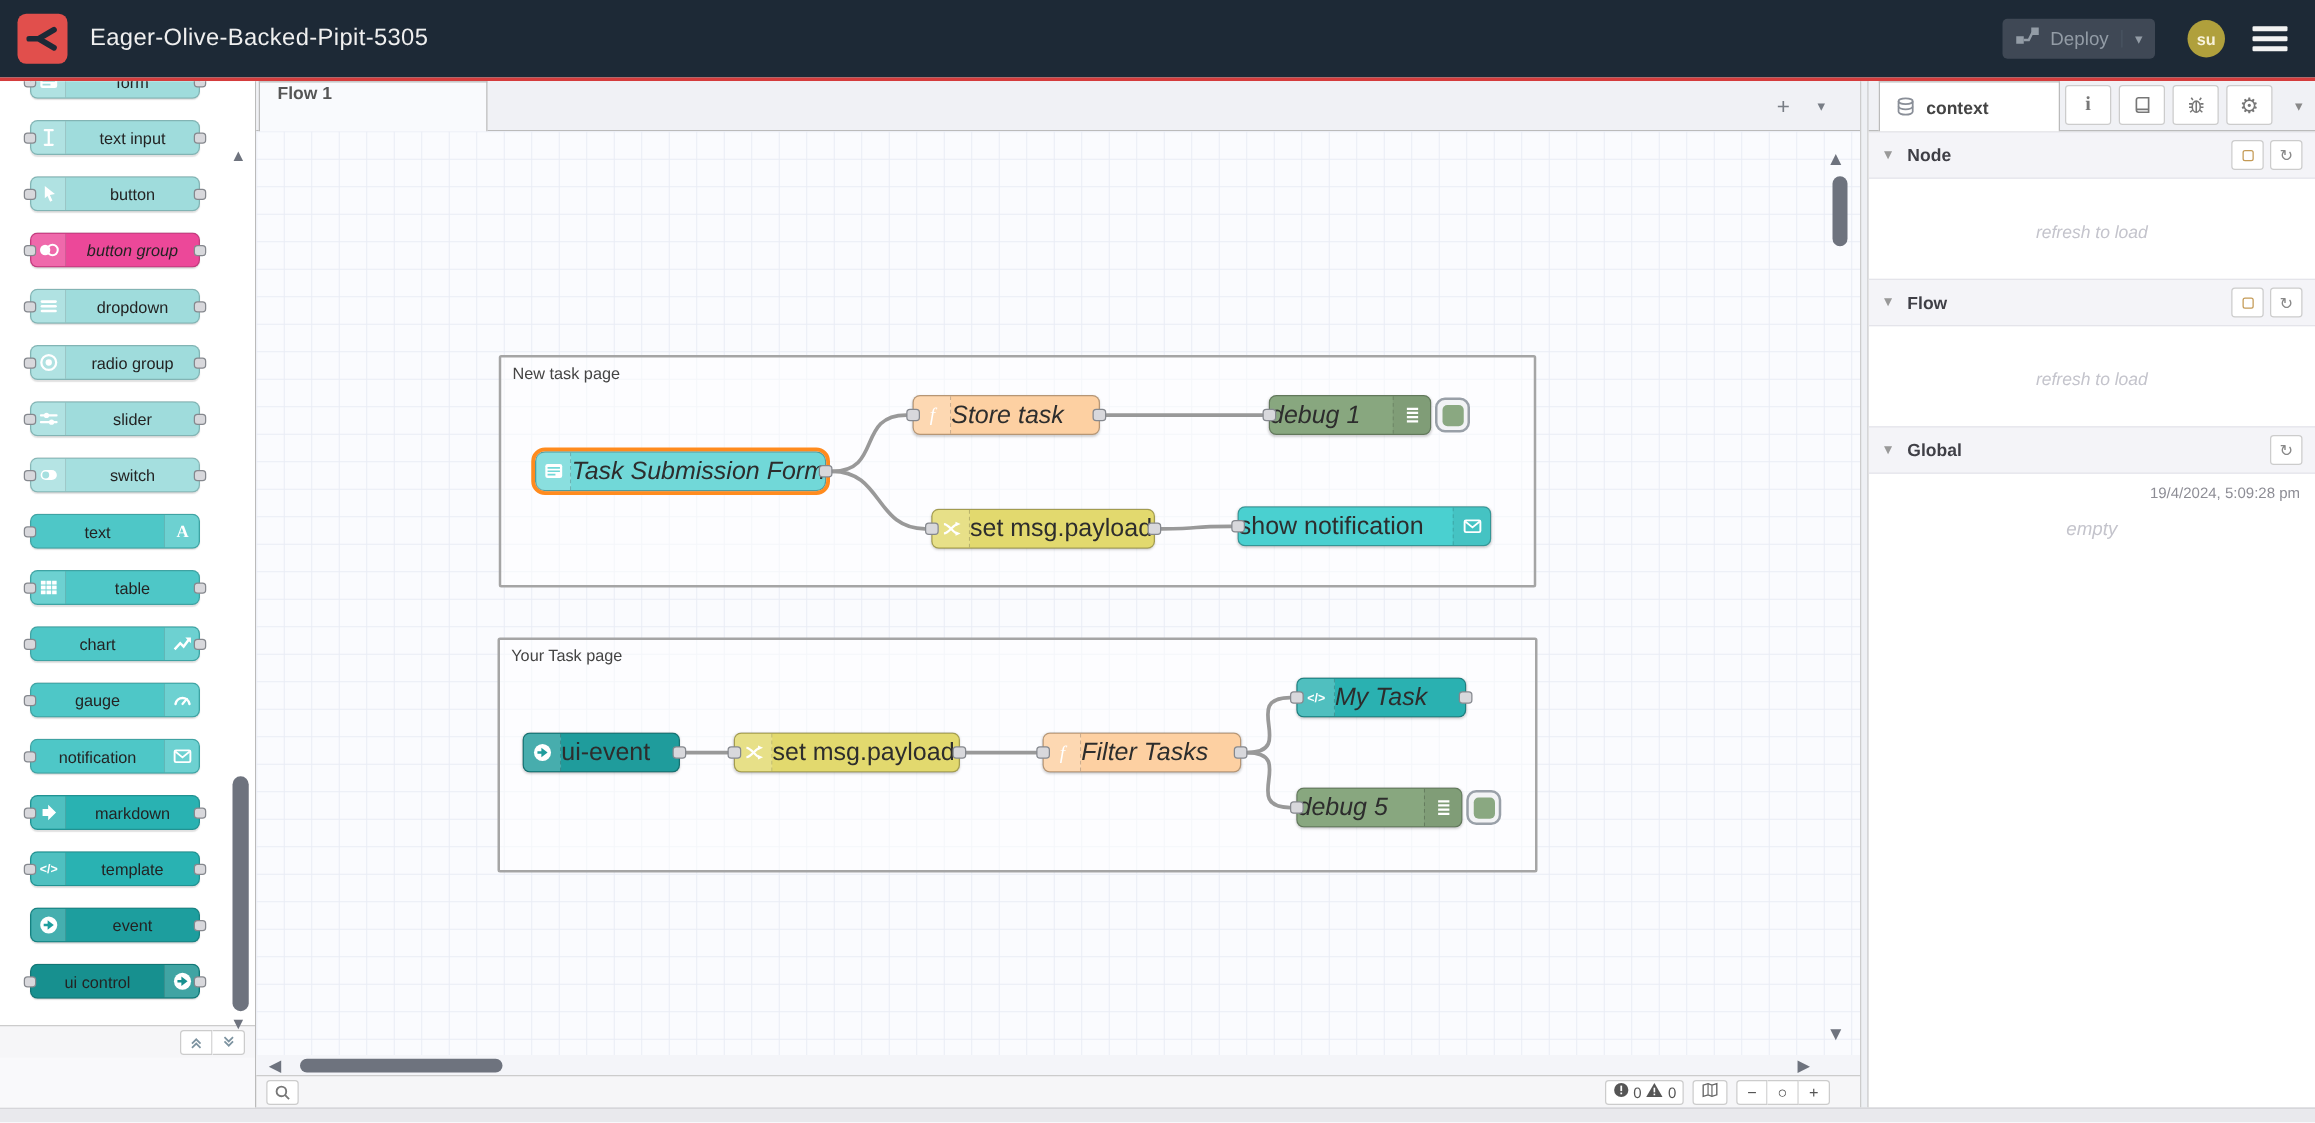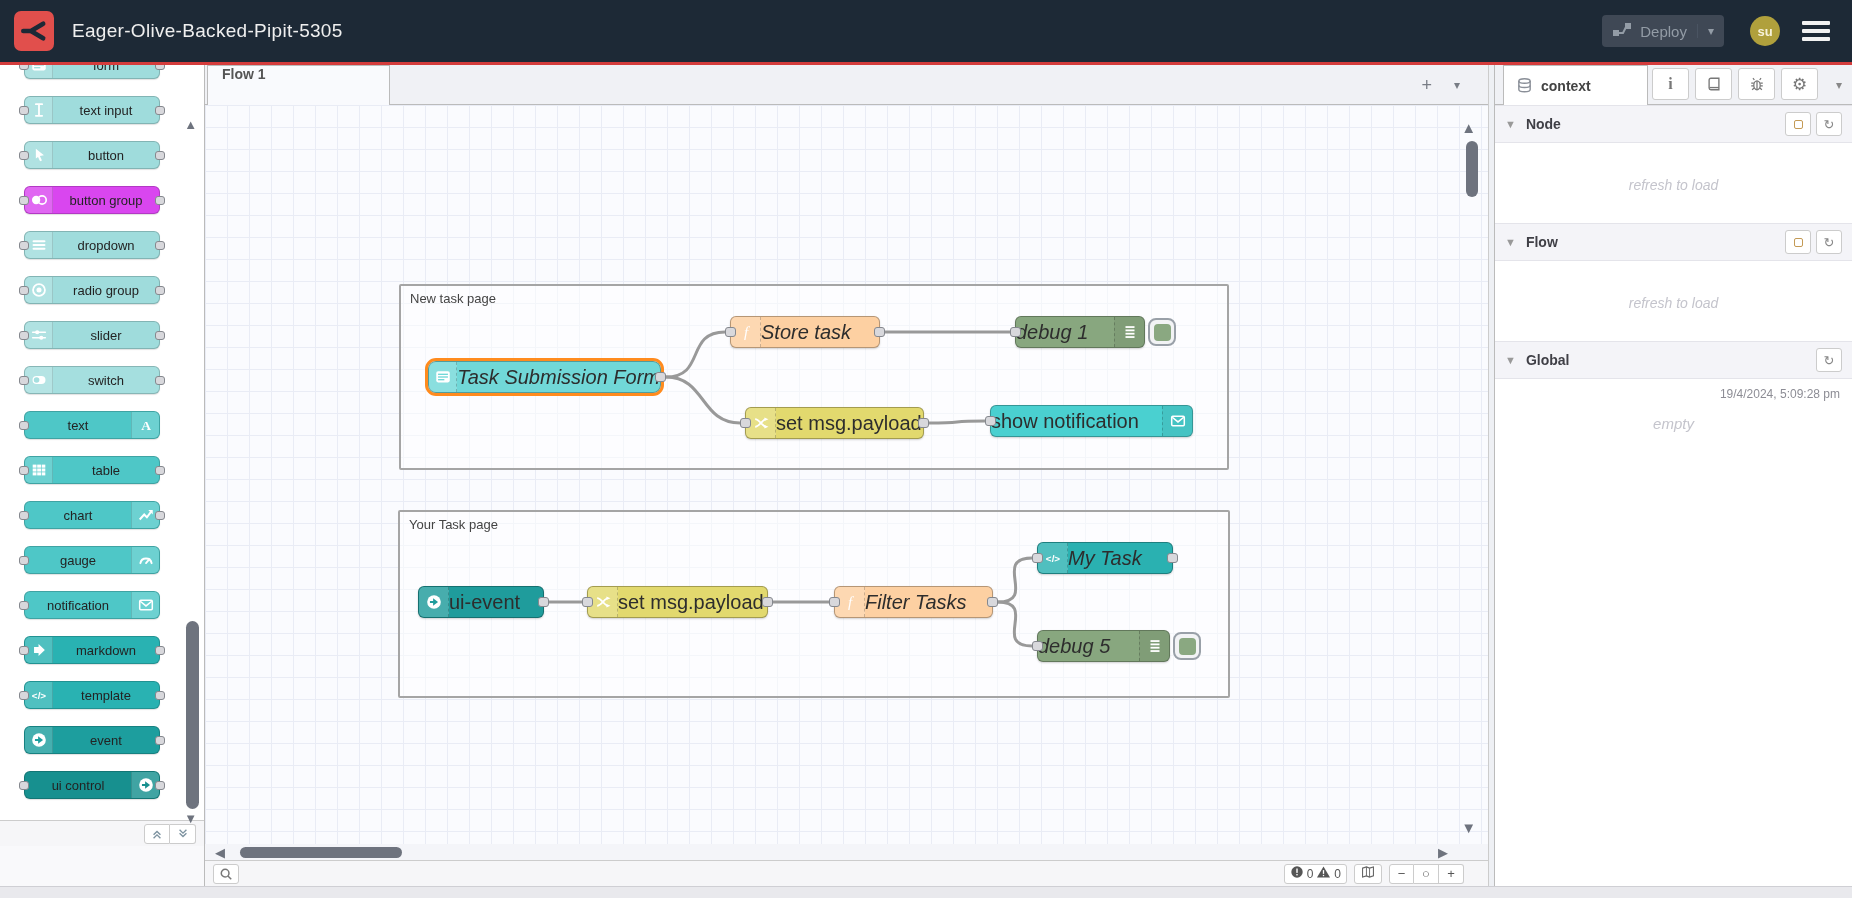--- a/index.html
+++ b/index.html
@@ -177,21 +177,21 @@
           <div class="pnode" style="background: rgb(159, 220, 220);">
             <span class="picon left">
               <svg width="18" height="18" viewBox="0 0 20 20">
                 <path d="M6.5 3 L15.5 10.2 L11 11.1 L13.3 16 L11.2 17 L8.9 12.1 L6.5 14 Z" fill="#fff"></path>
               </svg>
             </span>
             <span class="plabel">button</span>
             <span class="pport in"></span>
             <span class="pport out"></span>
           </div>
-          <div class="pnode" style="background: #d946ef;">
+          <div class="pnode" style="background: #ec4899; font-style: italic;">
             <span class="picon left">
               <svg width="18" height="18" viewBox="0 0 20 20">
                 <circle cx="6.8" cy="10" r="4.6" fill="#fff"></circle>
                 <circle cx="13.4" cy="10" r="4.6" fill="none" stroke="#fff" stroke-width="1.8"></circle>
               </svg>
             </span>
             <span class="plabel">button group</span>
             <span class="pport in"></span>
             <span class="pport out"></span>
           </div>

